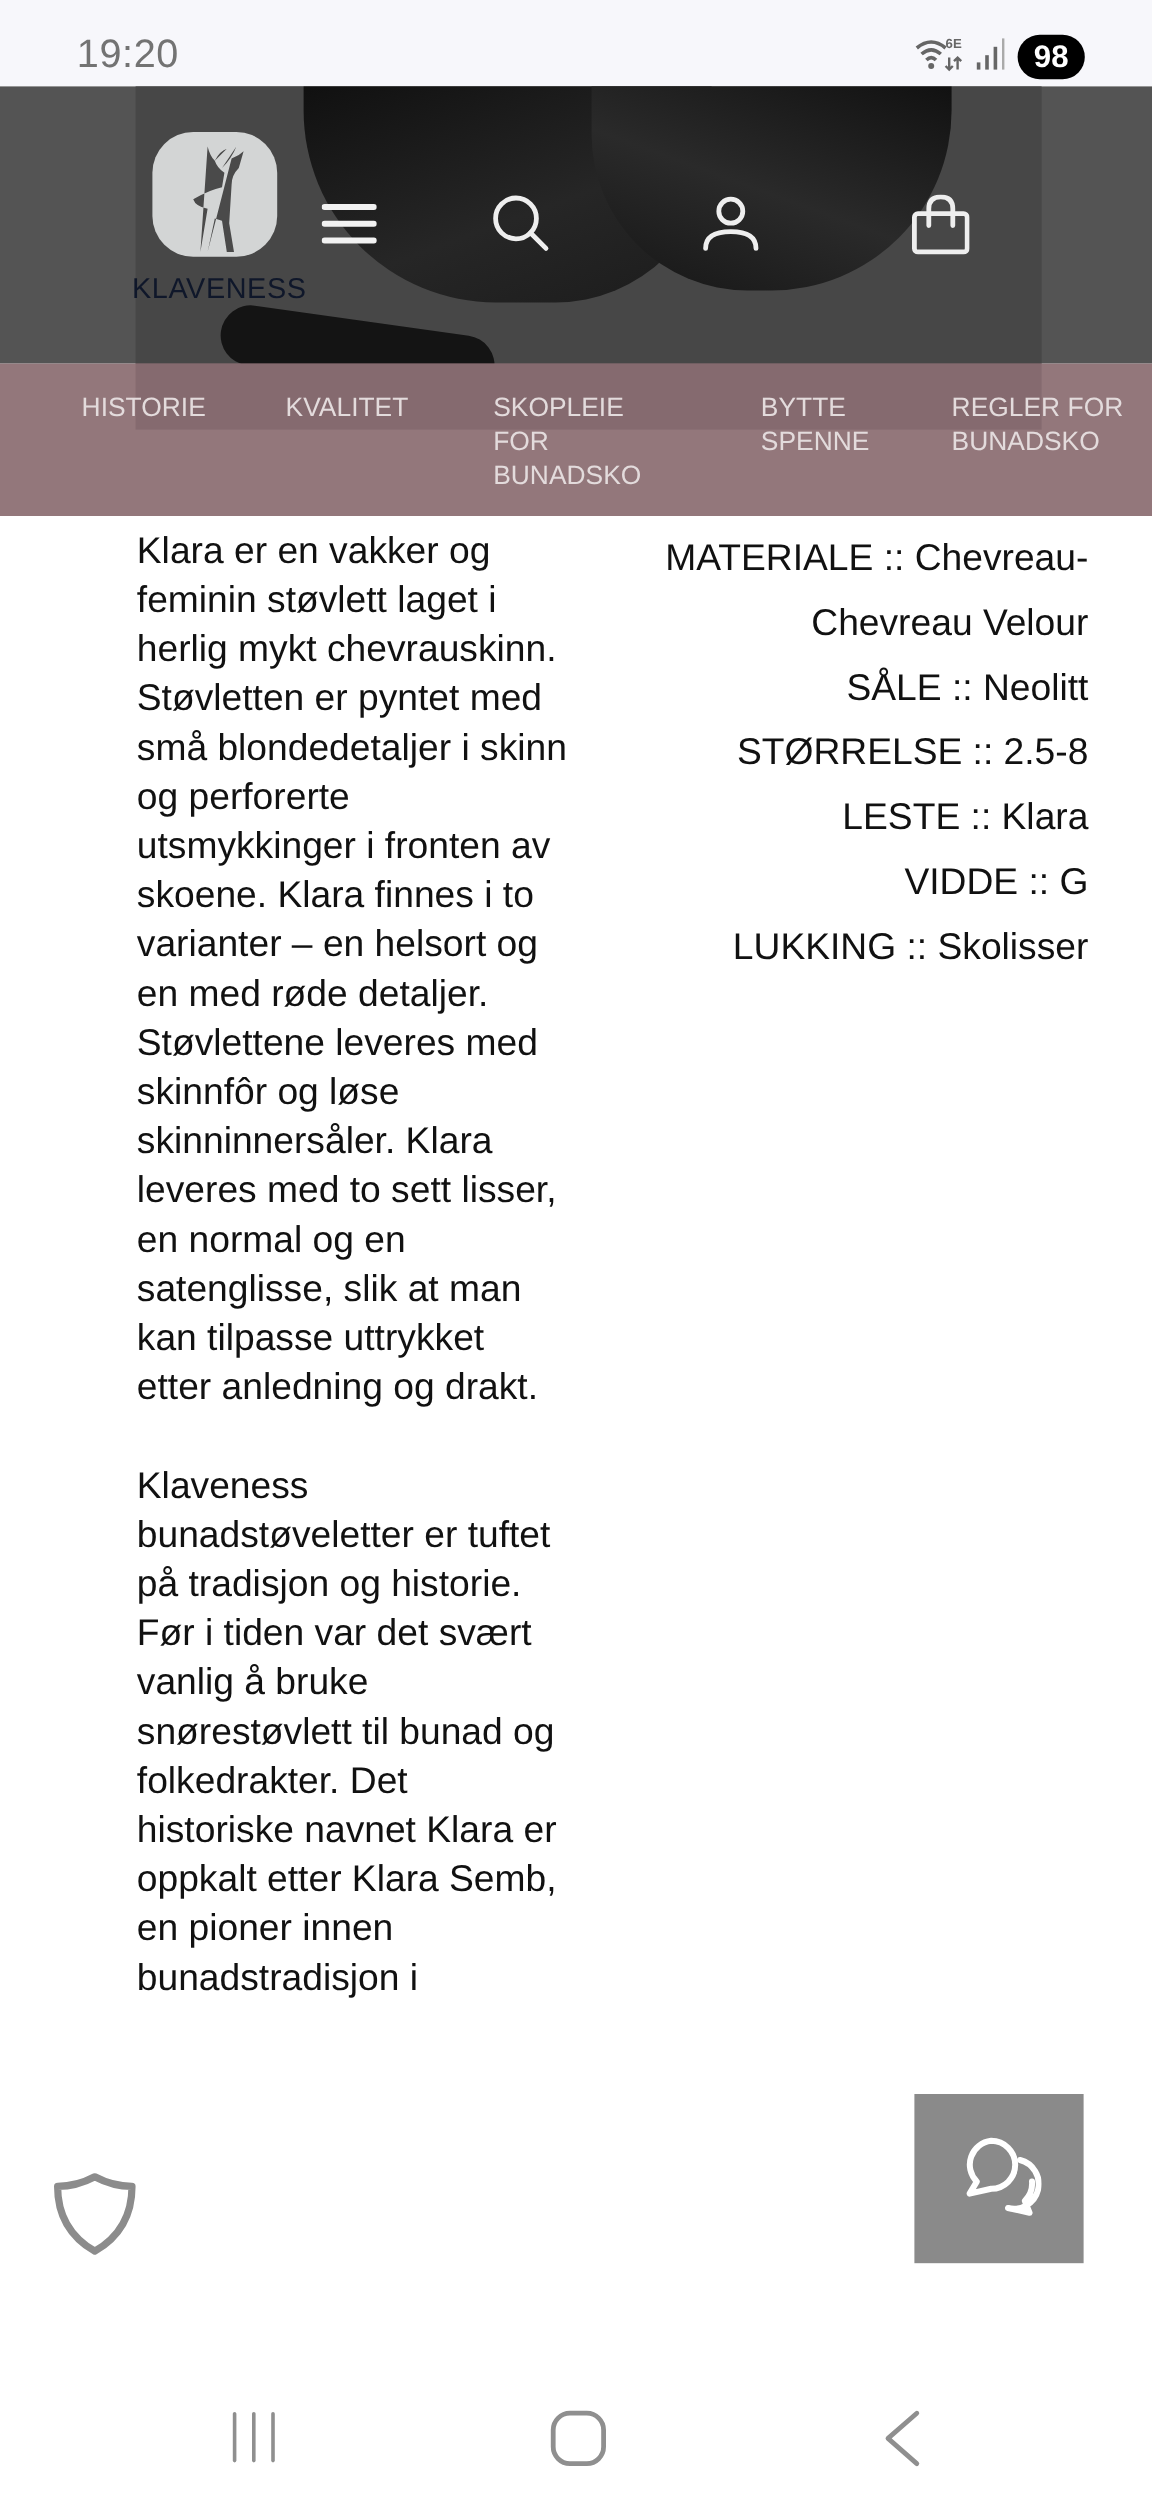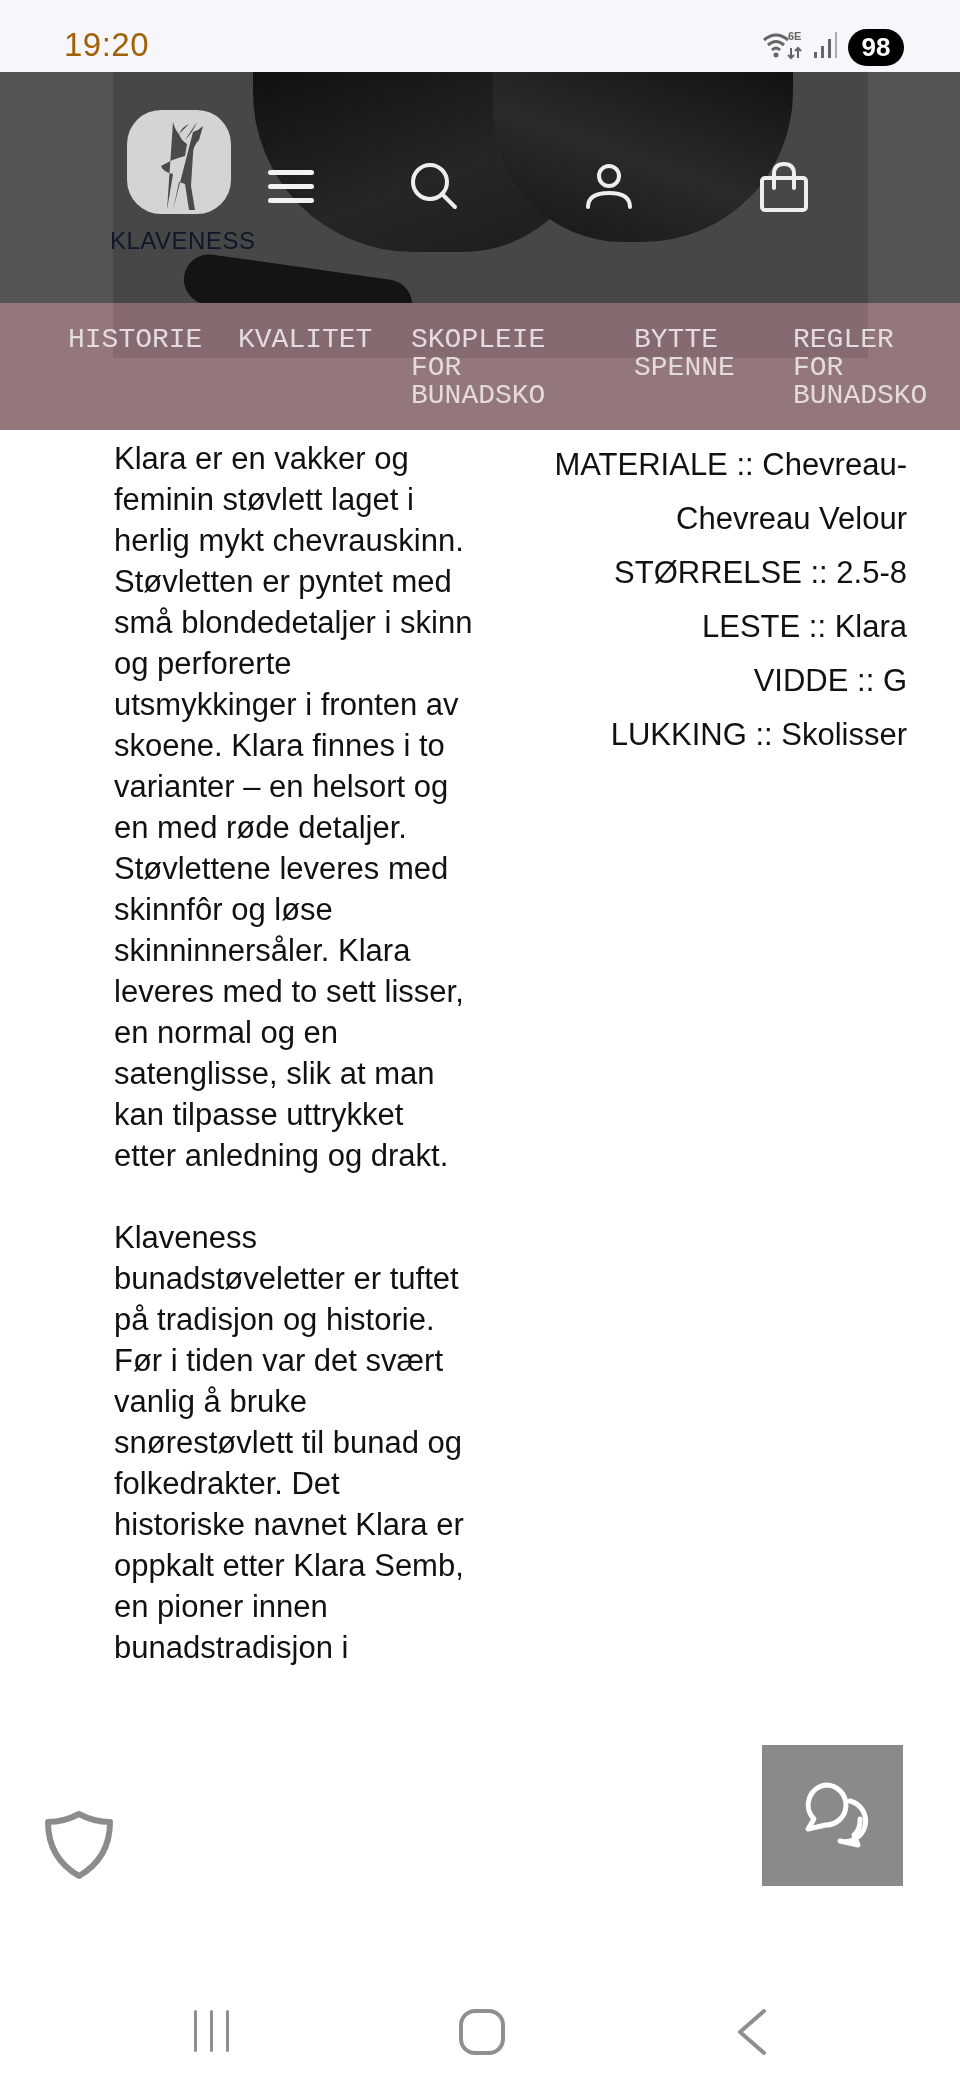--- a/index.html
+++ b/index.html
@@ -1,21 +1,21 @@
 <!DOCTYPE html>
 <html><head>
 <meta charset="utf-8">
 <style>
   * { box-sizing: border-box; margin: 0; padding: 0; }
   html, body { width: 960px; height: 2080px; overflow: hidden; background: #ffffff; }
   body { position: relative; font-family: "Liberation Sans", "DejaVu Sans", sans-serif; color: #111; }
 
   
   .statusbar { position: absolute; left: 0; top: 0; width: 960px; height: 72px; background: #f7f7fb; }
-  .status-time { position: absolute; left: 64px; top: 26px; font-size: 33px; color: #a16207; letter-spacing: 0.5px; }
+  .status-time { position: absolute; left: 64px; top: 26px; font-size: 33px; color: #737373; letter-spacing: 0.5px; }
   .status-icons { position: absolute; right: 56px; top: 28px; display: flex; align-items: center; gap: 10px; }
   .battery { background: #000000; color: #fff; font-size: 26px; font-weight: bold; border-radius: 20px; padding: 3px 10px; min-width: 56px; text-align: center; }
 
   
   .header { position: absolute; left: 0; top: 72px; width: 960px; height: 231px; background: #545454; }
   .hero-img { position: absolute; left: 113px; top: 72px; width: 755px; height: 286px; background: #474747; overflow: hidden; }
   .shoe { position: absolute; background: #1a1a1a; }
   .shoe.left { left: 140px; top: -20px; width: 340px; height: 200px; border-radius: 0 0 130px 160px; background: linear-gradient(160deg,#0e0e0e,#262626 60%,#1c1c1c); }
   .shoe.right { left: 380px; top: -20px; width: 300px; height: 190px; border-radius: 0 0 150px 130px; background: linear-gradient(200deg,#0e0e0e,#2a2a2a 55%,#161616); }
   .lace { position: absolute; left: 70px; top: 195px; width: 230px; height: 50px; border-radius: 30px; background: #141414; transform: rotate(8deg); }
@@ -26,21 +26,21 @@
 
   .hdr-icon { position: absolute; }
   .menu-icon { left: 268px; top: 170px; width: 46px; height: 34px; }
   .search-icon { left: 410px; top: 162px; }
   .user-icon { left: 585px; top: 163px; }
   .cart-icon { left: 760px; top: 162px; }
 
   
   .navband { position: absolute; left: 0; top: 303px; width: 960px; height: 127px; background: #93777b; }
   .navband-overlap { position: absolute; left: 113px; top: 303px; width: 755px; height: 55px; background: #856a6f; }
-  .nav-item { position: absolute; top: 326px; font-size: 28px; line-height: 28px; color: #e3dbdc; text-transform: uppercase; font-family: Liberation Mono, monospace; }
+  .nav-item { position: absolute; top: 326px; font-size: 22px; line-height: 28px; color: #e3dbdc; text-transform: uppercase; }
 
   
   .desc { position: absolute; left: 114px; top: 438px; width: 360px; font-size: 31px; line-height: 41px; color: #111; }
   .desc p { margin-bottom: 41px; }
   .specs { position: absolute; left: 507px; top: 438px; width: 400px; font-size: 31px; line-height: 54px; color: #111; }
   .spec-row { display: block; text-align: right; }
 
   .shield { position: absolute; left: 44px; top: 1810px; }
   .chat-btn { position: absolute; left: 762px; top: 1745px; width: 141px; height: 141px; background: #8a8a8a; display: flex; align-items: center; justify-content: center; }
 
@@ -127,20 +127,21 @@
 <div class="nav-item" style="left:634px; width:100px;">BYTTE SPENNE</div>
 <div class="nav-item" style="left:793px; width:150px;">REGLER FOR BUNADSKO</div>
 
 <div class="desc">
   <p>Klara er en vakker og feminin støvlett laget i herlig mykt chevrauskinn. Støvletten er pyntet med små blondedetaljer i skinn og perforerte utsmykkinger i fronten av skoene. Klara finnes i to varianter – en helsort og en med røde detaljer. Støvlettene leveres med skinnfôr og løse skinninnersåler. Klara leveres med to sett lisser, en normal og en satenglisse, slik at man kan tilpasse uttrykket etter anledning og drakt.</p>
   <p>Klaveness bunadstøveletter er tuftet på tradisjon og historie. Før i tiden var det svært vanlig å bruke snørestøvlett til bunad og folkedrakter. Det historiske navnet Klara er oppkalt  etter Klara Semb, en pioner innen bunadstradisjon i</p>
 </div>
 
 <div class="specs">
   <span class="spec-row" style="line-height:54px;">MATERIALE :: Chevreau-Chevreau Velour</span>
+  <span class="spec-row">SÅLE :: Neolitt</span>
   <span class="spec-row">STØRRELSE :: 2.5-8</span>
   <span class="spec-row">LESTE :: Klara</span>
   <span class="spec-row">VIDDE :: G</span>
   <span class="spec-row">LUKKING :: Skolisser</span>
 </div>
 
 <div class="shield">
   <svg width="70" height="70" viewBox="0 0 70 70">
     <path d="M35 4 Q50 12 66 12 Q66 48 35 66 Q4 48 4 12 Q20 12 35 4 Z" stroke="#8c8c8c" stroke-width="6" fill="#ffffff" stroke-linejoin="round"></path>
   </svg>

